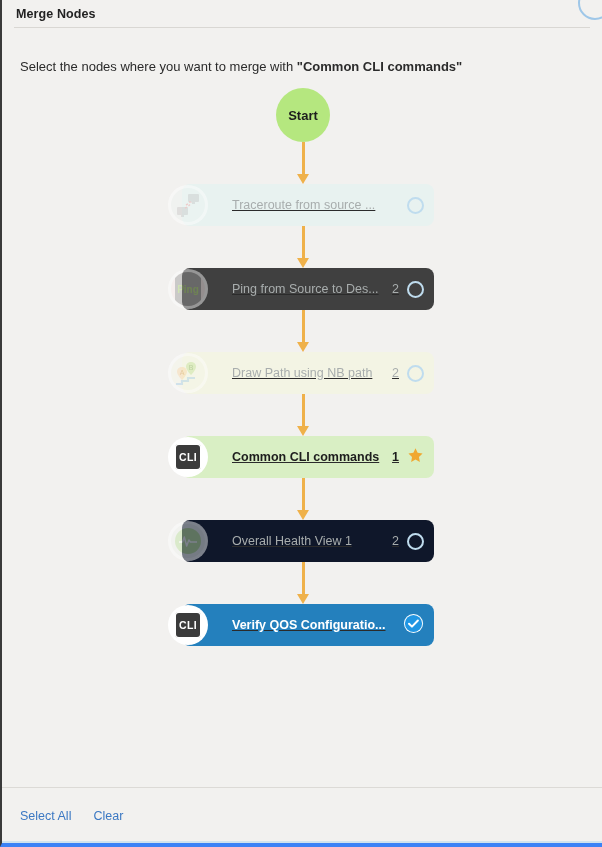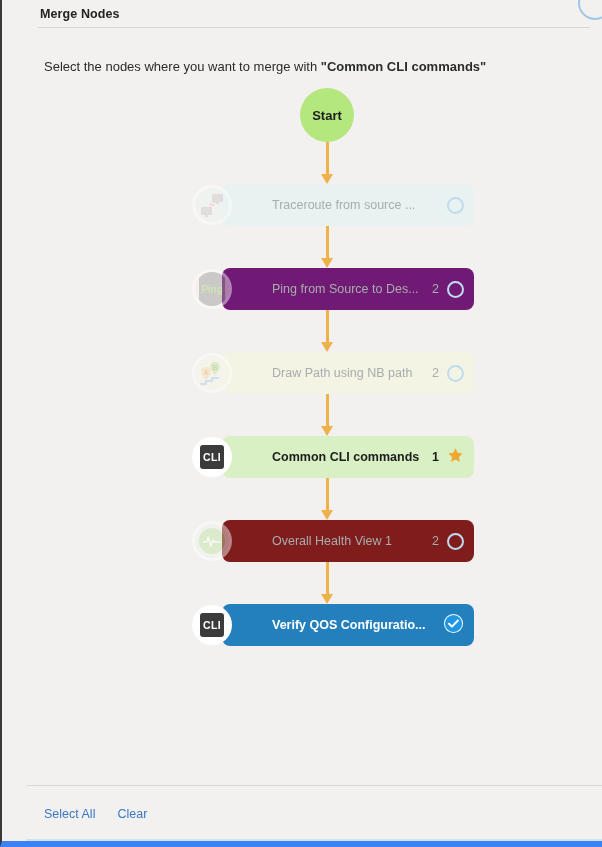--- a/index.html
+++ b/index.html
@@ -16,24 +16,23 @@
   }
 
   
   .dialog {
     position: absolute;
     left: 0; top: 0;
     width: 602px;
     height: 847px;
     background: #f2f1ef;
     border-left: 2px solid #3a3a3a;
-    border-bottom: 6px solid #3b82f6;
+    border-bottom: 4px solid #3b82f6;
     display: flex;
     flex-direction: column;
-    padding-left: 24px;
   }
 
   
   .dlg-header {
     height: 28px;
     flex: 0 0 28px;
     padding: 0 0 0 14px;
     display: flex;
     align-items: center;
     position: relative;
@@ -133,29 +132,30 @@
 
   
   .node-row {
     position: relative;
     width: 270px;
     height: 42px;
   }
 
   .node-card {
     position: absolute;
-    left: 30px;
+    left: 14px;
     top: 0;
     width: 252px;
     height: 42px;
     border-radius: 8px;
     display: flex;
     align-items: center;
     padding-left: 50px;
     padding-right: 10px;
+    text-decoration: underline;
   }
 
   .node-label {
     flex: 1 1 auto;
     font-size: 12.5px;
     white-space: nowrap;
     overflow: hidden;
     text-overflow: ellipsis;
   }
   .node-count {
@@ -182,24 +182,24 @@
     height: 34px;
     border-radius: 50%;
     display: flex;
     align-items: center;
     justify-content: center;
     overflow: hidden;
   }
 
   
   .v-teal   { background: #e8f2f0; }
-  .v-pink   { background: #701a75; }
+  .v-pink   { background: #404040; }
   .v-olive  { background: #f3f4e4; }
   .v-green  { background: #d9efc4; }
-  .v-mint   { background: #7f1d1d; }
+  .v-mint   { background: #0f172a; }
   .v-blue   { background: #2480bd; }
 
   .dim .node-label { color: #a8adad; }
   .dim .node-count { color: #a8adad; }
   .dim .node-avatar { opacity: 0.45; }
 
   .active .node-label { color: #1d1d1d; font-weight: bold; }
   .active .node-count { color: #1d1d1d; font-weight: bold; }
 
   .selected .node-label { color: #ffffff; font-weight: bold; }

